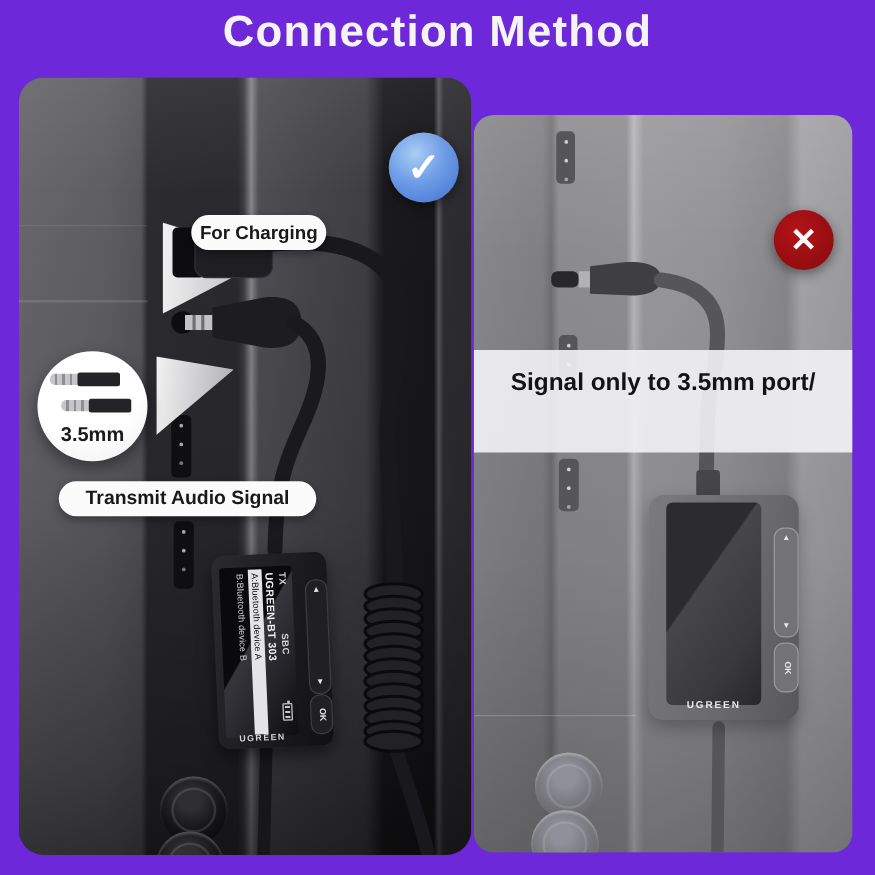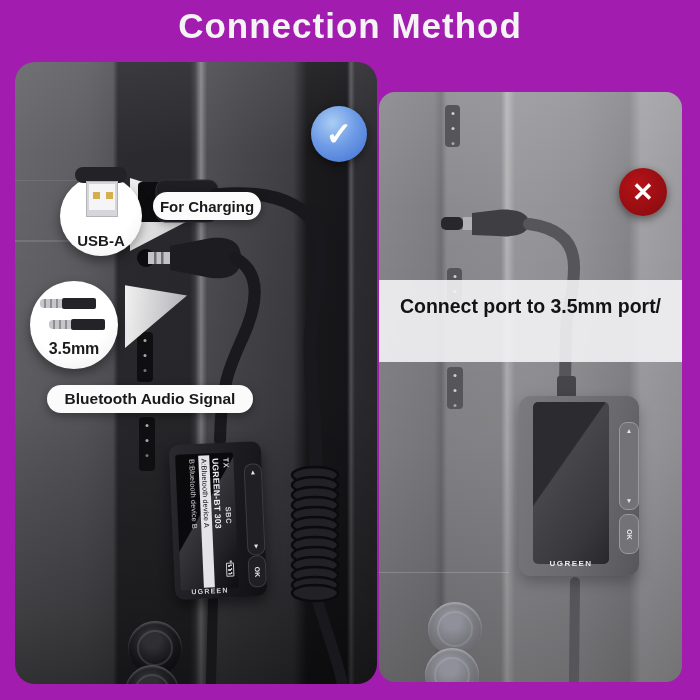--- a/index.html
+++ b/index.html
@@ -1,16 +1,16 @@
 <!DOCTYPE html>
 <html><head>
 <meta charset="utf-8">
 <style>
   html,body{margin:0;padding:0;background:#060607;}
-  .stage{position:relative;width:700px;height:700px;background:#a21caf;overflow:hidden;
+  .stage{position:relative;width:700px;height:700px;background:#6d28d9;overflow:hidden;
          font-family:"Liberation Sans", sans-serif;}
   .title{position:absolute;left:0;top:6px;width:700px;text-align:center;
          font-size:35px;font-weight:700;letter-spacing:1px;color:#f4f4f4;}
 
   
   .panel{position:absolute;overflow:hidden;}
   .panel.left{left:15px;top:62px;width:362px;height:622px;border-radius:20px;
     background:
       linear-gradient(180deg, rgba(255,255,255,0.07) 0%, rgba(0,0,0,0) 15%, rgba(0,0,0,0.10) 55%, rgba(0,0,0,0.38) 88%, rgba(0,0,0,0.52) 100%),
       linear-gradient(90deg,
@@ -111,21 +111,21 @@
   .usb-pin{position:absolute;width:7px;height:7px;background:#d3af4e;top:16px;}
   .usb-pin.p1{left:33px;} .usb-pin.p2{left:46px;}
   .jackplug{position:absolute;height:11px;}
   .jackplug .tip{position:absolute;left:0;top:1px;width:22px;height:9px;border-radius:4px 0 0 4px;
     background:repeating-linear-gradient(90deg,#c6c6ca 0 4px,#8f8f93 4px 6px);}
   .jackplug .bodyp{position:absolute;left:22px;top:0;width:34px;height:11px;background:#242428;border-radius:2px;}
   .jp1{left:10px;top:17px;width:56px;} .jp2{left:19px;top:38px;width:56px;}
 
   .pill{position:absolute;background:#fbfbfc;border-radius:15px;display:flex;align-items:center;
     justify-content:center;font-weight:700;color:#19191b;box-shadow:0 3px 8px rgba(0,0,0,0.35);}
-  .pill.charging{left:138px;top:110px;width:108px;height:28px;font-size:15px;margin-top:20px;}
+  .pill.charging{left:138px;top:110px;width:108px;height:28px;font-size:15px;}
   .pill.transmit{left:32px;top:323px;width:206px;height:28px;font-size:15.5px;}
 
   .badge{position:absolute;border-radius:50%;display:flex;align-items:center;justify-content:center;
     box-shadow:0 3px 9px rgba(0,0,0,0.45);}
   .badge.check{left:296px;top:44px;width:56px;height:56px;
     background:radial-gradient(circle at 38% 30%, #a9cdf4 0%, #6f9ce6 45%, #3f6fd3 100%);}
   .badge.check span{color:#fff;font-size:32px;font-weight:700;line-height:1;}
   .badge.cross{left:240px;top:76px;width:48px;height:48px;
     background:radial-gradient(circle at 40% 35%, #b41318 0%, #8e0c10 80%);}
   .badge.cross span{color:#fff;font-size:26px;font-weight:700;line-height:1;}
@@ -204,42 +204,34 @@
       </div>
       <div class="okbtn">
         <span>OK</span>
       </div>
       <div class="brand">UGREEN</div>
     </div>
 
     <div class="knob dark" style="left:113px;top:559px;"></div>
     <div class="knob dark" style="left:110px;top:603px;"></div>
 
-    <div class="callout co-usb">
-      <div class="usb-cap"></div>
-      <div class="usb-shell"></div>
-      <div class="usb-inner"></div>
-      <div class="usb-pin p1"></div>
-      <div class="usb-pin p2"></div>
-      <div class="cap-label">USB-A</div>
-    </div>
     <div class="pill charging">For Charging</div>
 
     <div class="callout co-aux">
       <div class="jackplug jp1">
           <div class="tip"></div>
           <div class="bodyp"></div>
         </div>
       <div class="jackplug jp2">
           <div class="tip"></div>
           <div class="bodyp"></div>
         </div>
       <div class="cap-label">3.5mm</div>
     </div>
-    <div class="pill transmit">Bluetooth Audio Signal</div>
+    <div class="pill transmit">Transmit Audio Signal</div>
 
     <div class="badge check">
       <span>✓</span>
     </div>
   </section>
 
   <section class="panel right">
     <div class="seam seamR"></div>
     <div class="vent grey" style="left:66px;top:13px;width:15px;height:42px;"></div>
     <div class="vent grey" style="left:68px;top:176px;width:15px;height:34px;"></div>
@@ -266,21 +258,21 @@
       <div class="okbtn">
         <span>OK</span>
       </div>
       <div class="brand">UGREEN</div>
     </div>
 
     <div class="knob grey" style="left:49px;top:510px;"></div>
     <div class="knob grey" style="left:46px;top:556px;"></div>
 
     <div class="banner">
-      <div>Connect port to 3.5mm port/</div>
+      <div>Signal only to 3.5mm port/</div>
     </div>
 
     <div class="badge cross">
       <span>✕</span>
     </div>
   </section>
 
 </div>
 
 </body></html>

